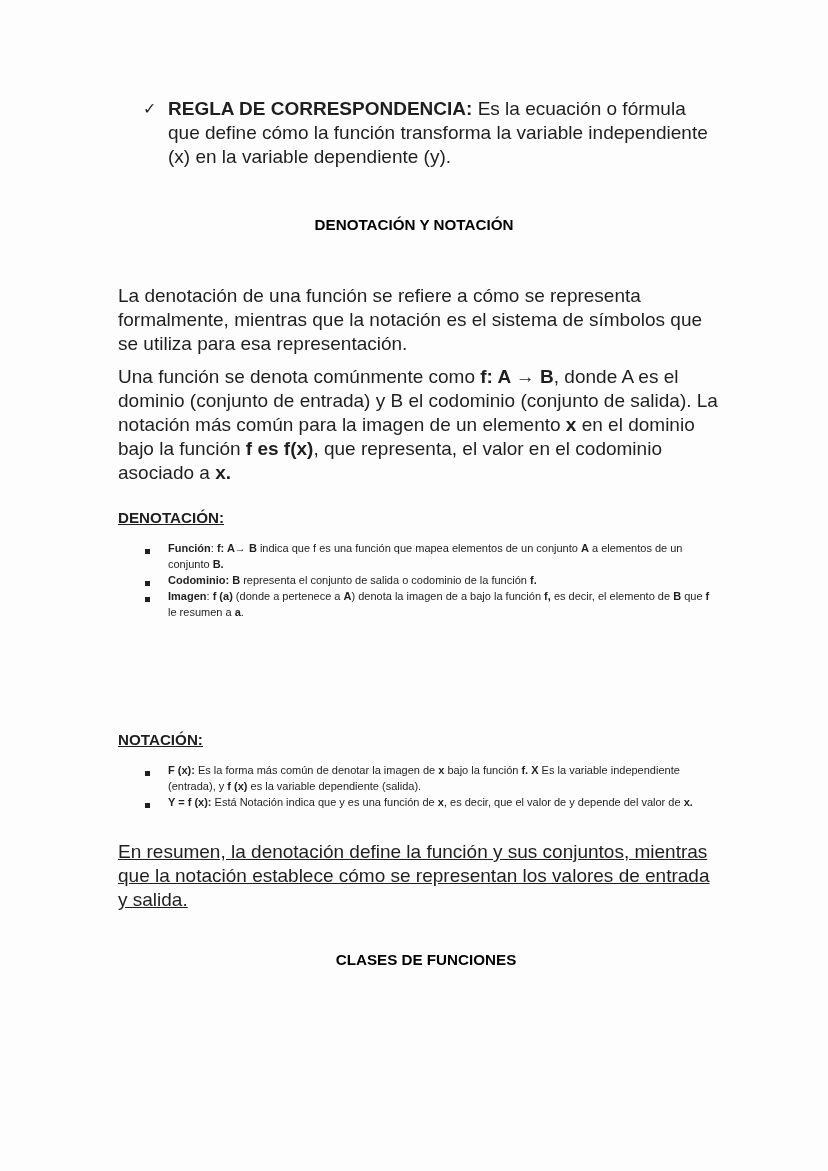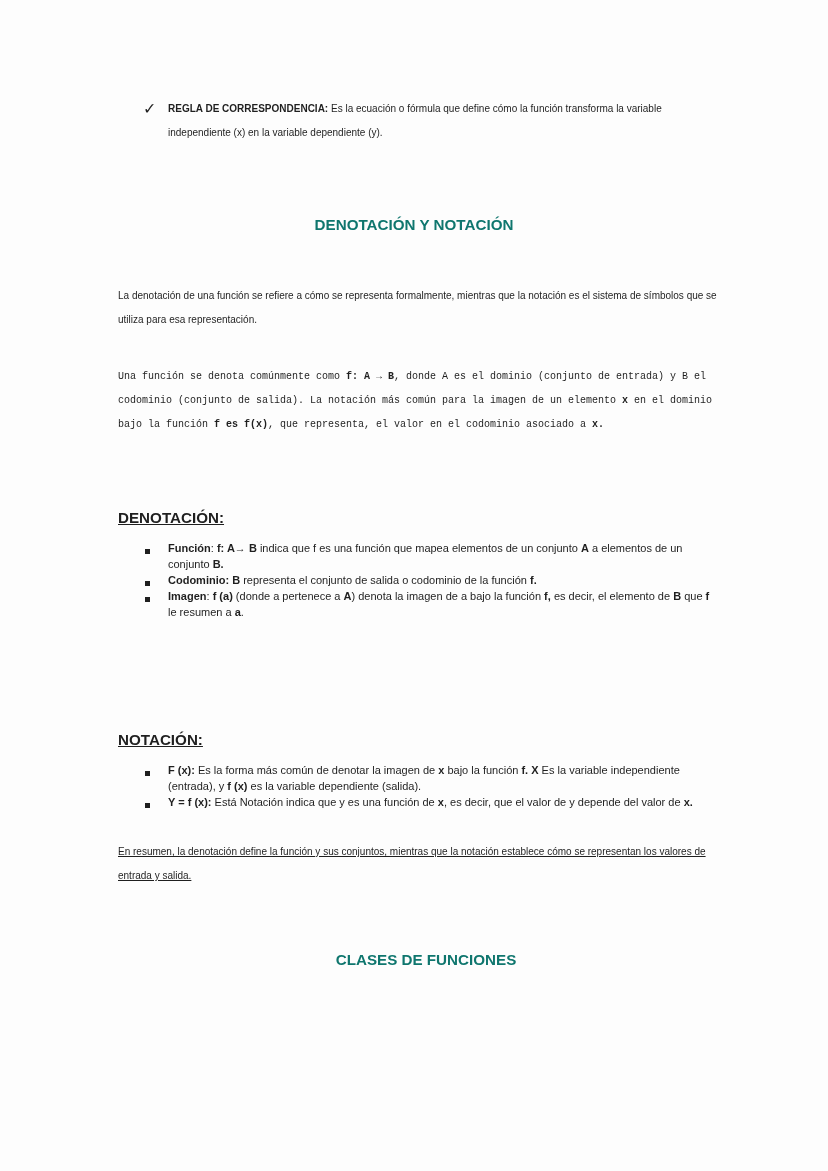--- a/index.html
+++ b/index.html
@@ -4,29 +4,29 @@
 <style>
   html, body { margin: 0; padding: 0; }
   body {
     width: 828px; height: 1171px; background: #fdfdfd; overflow: hidden;
     font-family: "Liberation Sans", sans-serif; color: #1f1f1f;
     position: relative;
   }
   .page { position: absolute; left: 0; top: 0; width: 828px; height: 1171px; }
   .p {
     position: absolute; left: 118px; width: 600px;
-    font-size: 10px; line-height: 24px; margin: 0;
+    font-size: 19px; line-height: 24px; margin: 0;
   }
   .check-item { left: 168px; width: 540px; }
   .check-mark {
     position: absolute; left: 143px; top: 97px; font-size: 16px; line-height: 24px;
   }
   .heading-red {
     position: absolute; left: 0; width: 828px; text-align: center;
-    color: #0f766e; font-weight: bold; font-size: 15.2px; line-height: 24px; margin: 0;
+    color: #000000; font-weight: bold; font-size: 15.2px; line-height: 24px; margin: 0;
   }
   .heading-black {
     position: absolute; left: 118px; font-weight: bold; font-size: 15.2px; line-height: 24px; margin: 0; text-decoration: underline;
   }
   ul.bullets {
     position: absolute; left: 168px; width: 548px; margin: 0; padding: 0; list-style: none;
   }
   ul.bullets li {
     position: relative; font-size: 11px; line-height: 16px;
   }
@@ -40,21 +40,21 @@
 
 <div class="page">
 
   <span class="check-mark">✓</span>
   <p class="p check-item" style="top:97px;"><b>REGLA DE CORRESPONDENCIA:</b><span> Es la ecuación o fórmula que define cómo la función transforma la variable independiente (x) en la variable dependiente (y).</span></p>
 
   <h2 class="heading-red" style="top:213px;">DENOTACIÓN Y NOTACIÓN</h2>
 
   <p class="p" style="top:284px;"><span>La denotación de una función se refiere a cómo se representa formalmente, mientras que la notación es el sistema de símbolos que se utiliza para esa representación.</span></p>
 
-  <p class="p" style="top:365px;font-family:Liberation Mono, monospace;"><span>Una función se denota comúnmente como </span><b>f: A → B</b><span>, donde A es el dominio (conjunto de entrada) y B el codominio (conjunto de salida).  La notación más común para la imagen de un elemento </span><b>x</b><span> en el dominio bajo la función </span><b>f es f(x)</b><span>, que representa, el valor en el codominio asociado a </span><b>x.</b></p>
+  <p class="p" style="top:365px;"><span>Una función se denota comúnmente como </span><b>f: A → B</b><span>, donde A es el dominio (conjunto de entrada) y B el codominio (conjunto de salida).  La notación más común para la imagen de un elemento </span><b>x</b><span> en el dominio bajo la función </span><b>f es f(x)</b><span>, que representa, el valor en el codominio asociado a </span><b>x.</b></p>
 
   <h3 class="heading-black" style="top:506px;">DENOTACIÓN:</h3>
 
   <ul class="bullets" style="top:540px;">
       <li><span class="bullet-sq"></span><b>Función</b><span>: </span><b>f: A→ B</b><span> indica que f es una función que mapea elementos de un conjunto </span><b>A</b><span> a elementos de un conjunto </span><b>B.</b></li>
       <li><span class="bullet-sq"></span><b>Codominio: B</b><span> representa el conjunto de salida o codominio de la función </span><b>f.</b></li>
       <li><span class="bullet-sq"></span><b>Imagen</b><span>: </span><b>f (a)</b><span> (donde a pertenece a </span><b>A</b><span>) denota la imagen de a bajo la función </span><b>f,</b><span> es decir, el elemento de </span><b>B</b><span> que </span><b>f</b><span> le resumen a </span><b>a</b><span>.</span></li>
     </ul>
 
   <h3 class="heading-black" style="top:728px;">NOTACIÓN:</h3>

